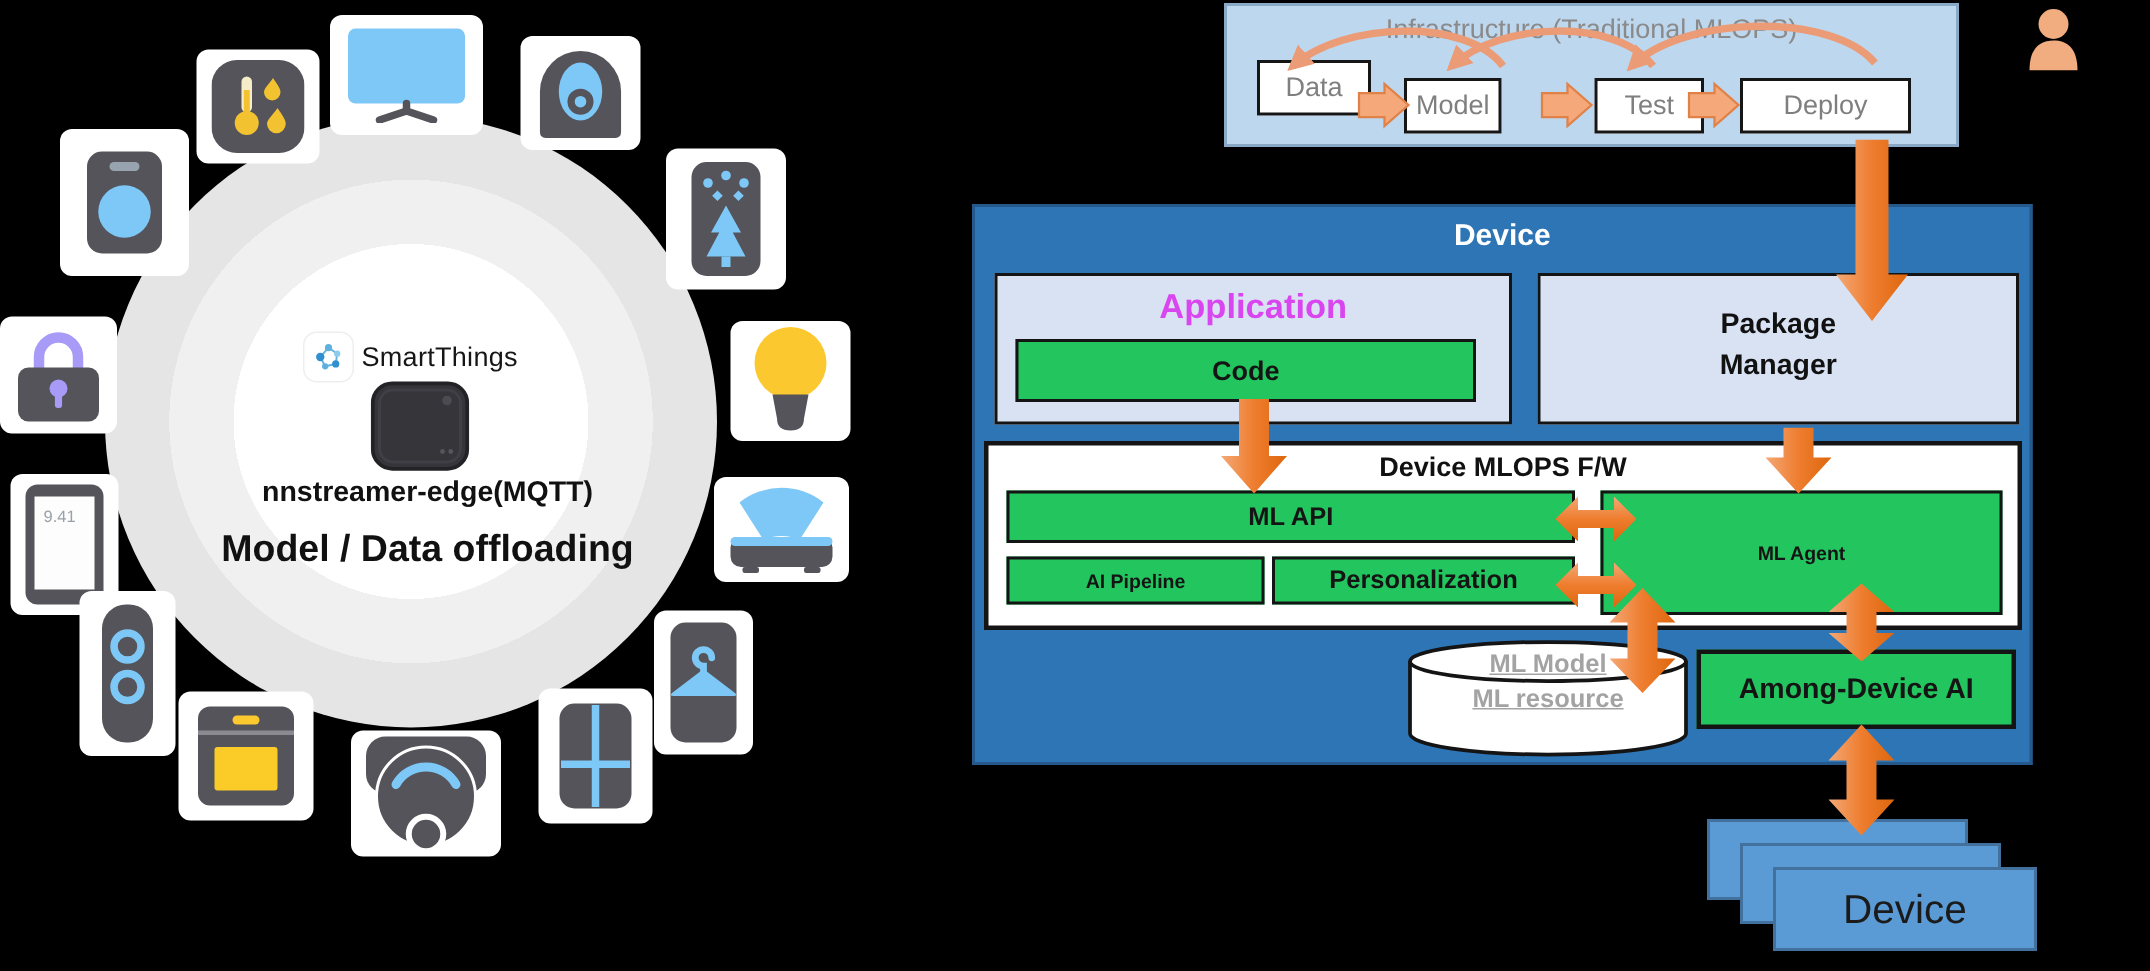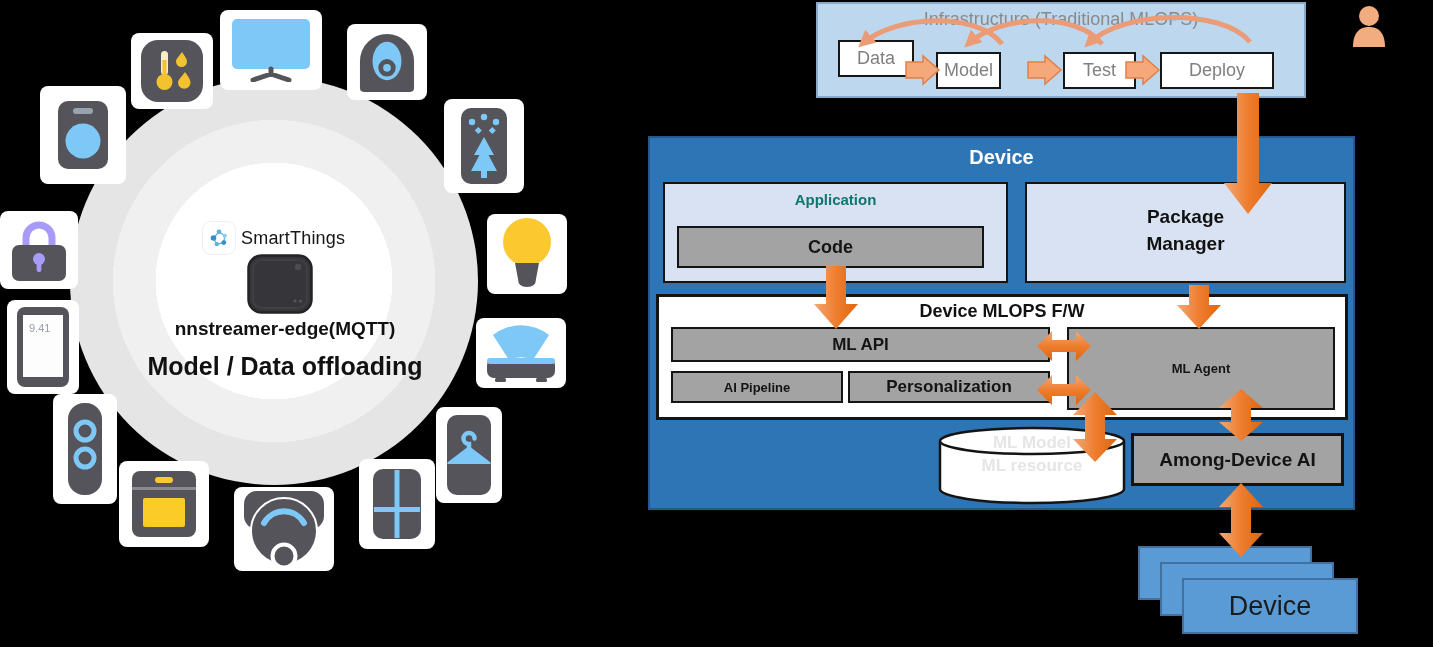--- a/index.html
+++ b/index.html
@@ -1,21 +1,21 @@
 <!DOCTYPE html>
 <html><head>
 <meta charset="utf-8">
 <style>
   html,body{margin:0;padding:0;background:#000;}
   #stage{position:relative;width:1433px;height:647px;background:#000;overflow:hidden;
          font-family:"Liberation Sans",sans-serif;}
   .abs{position:absolute;}
   .card{position:absolute;background:#fff;border-radius:8px;display:flex;
         align-items:center;justify-content:center;}
-  .wbox{position:absolute;background:#a3a3a3;border:2px solid #141414;display:flex;
+  .wbox{position:absolute;background:#22c55e;border:2px solid #141414;display:flex;
         align-items:center;justify-content:center;font-weight:bold;color:#141414;box-sizing:border-box;}
   .lbox{position:absolute;background:#D9E2F2;border:2px solid #141414;box-sizing:border-box;}
   .ctr{text-align:center;}
   .stagebox{position:absolute;background:#fff;border:2px solid #161616;display:flex;
         align-items:center;justify-content:center;color:#7F7F7F;font-size:18px;box-sizing:border-box;}
   .stacked{position:absolute;background:#5B9BD5;border:2px solid #41719C;box-sizing:border-box;}
   svg{display:block;}
 </style>
 </head>
 <body>
@@ -75,21 +75,21 @@
         <circle cx="29" cy="42" r="6" fill="#A89BF7"></circle>
         <rect x="26.6" y="45" width="4.8" height="10" rx="2" fill="#A89BF7"></rect>
       </svg>
   </div>
   <div class="card" style="left:487px;top:214px;width:80px;height:80px;">
     <svg width="62" height="74" viewBox="0 0 62 74">
         <circle cx="31" cy="25" r="24" fill="#FBC92F"></circle>
         <path d="M19,46 H43 L40,62 Q40,70 31,70 Q22,70 22,62 Z" fill="#54545A"></path>
       </svg>
   </div>
-  <div class="card" style="left:7px;top:300px;width:72px;height:94px;">
+  <div class="card" style="left:7px;top:316px;width:72px;height:94px;">
     <svg width="54" height="82" viewBox="0 0 54 82">
         <rect x="1" y="1" width="52" height="80" rx="8" fill="#54545A"></rect>
         <rect x="7" y="9" width="40" height="62" fill="#FDFDFD"></rect>
         <text x="13" y="26" font-size="11" fill="#9AA0A8">9.41</text>
       </svg>
   </div>
   <div class="card" style="left:476px;top:318px;width:90px;height:70px;">
     <svg width="86" height="62" viewBox="0 0 86 62">
         <path d="M15,13 A45,45 0 0 1 71,13 L55,38 A19,12 0 0 0 31,38 Z" fill="#7EC8F7"></path>
         <rect x="9" y="36" width="68" height="20" rx="7" fill="#54545A"></rect>
@@ -211,21 +211,21 @@
 
   <svg class="abs" style="left:1350px;top:5px;" width="38" height="42" viewBox="0 0 38 42">
     <circle cx="19" cy="11" r="10" fill="#F1AD80"></circle>
     <path d="M3,42 C3,27 10,22 19,22 C28,22 35,27 35,42 Z" fill="#F1AD80"></path>
   </svg>
 
   <div class="abs" style="left:648px;top:136px;width:707px;height:374px;background:#2E75B6;border:2px solid #25598B;box-sizing:border-box;"></div>
   <div class="abs ctr" style="left:648px;top:146px;width:707px;font-size:20px;font-weight:bold;color:#fff;">Device</div>
 
   <div class="lbox" style="left:663px;top:182px;width:345px;height:101px;"></div>
-  <div class="abs ctr" style="left:663px;top:191px;width:345px;font-size:15px;font-weight:bold;color:#0f766e;">Application</div>
+  <div class="abs ctr" style="left:663px;top:191px;width:345px;font-size:23px;font-weight:bold;color:#d946ef;">Application</div>
   <div class="wbox" style="left:677px;top:226px;width:307px;height:42px;font-size:18px;">
     <span>Code</span>
     </div>
 
   <div class="lbox" style="left:1025px;top:182px;width:321px;height:101px;"></div>
   <div class="abs ctr" style="left:1025px;top:203px;width:321px;font-size:19px;font-weight:bold;color:#111;line-height:27px;">
     <div>Package</div>
     <div>Manager</div>
   </div>
 
@@ -241,21 +241,21 @@
     <span>Personalization</span>
     </div>
   <div class="wbox" style="left:1067px;top:327px;width:268px;height:83px;font-size:13px;">
     <span>ML Agent</span>
     </div>
 
   <svg class="abs" style="left:936px;top:425px;" width="192" height="82" viewBox="0 0 192 82">
     <path d="M4,16 V64 A92,14 0 0 0 188,64 V16" fill="#fff" stroke="#141414" stroke-width="2.5"></path>
     <ellipse cx="96" cy="16" rx="92" ry="13" fill="#fff" stroke="#141414" stroke-width="2.5"></ellipse>
   </svg>
-  <div class="abs ctr" style="left:940px;top:431px;width:184px;font-size:17px;font-weight:bold;color:#e5e5e5;line-height:23px;">
+  <div class="abs ctr" style="left:940px;top:431px;width:184px;font-size:17px;font-weight:bold;color:#a3a3a3;line-height:23px;text-decoration:underline;">
     <div>ML Model</div>
     <div>ML resource</div>
   </div>
 
   <div class="wbox" style="left:1131px;top:433px;width:213px;height:53px;font-size:19px;border-width:3px;">
     <span>Among-Device AI</span>
     </div>
 
   <div class="stacked" style="left:1138px;top:546px;width:174px;height:54px;"></div>
   <div class="stacked" style="left:1160px;top:562px;width:174px;height:54px;"></div>

